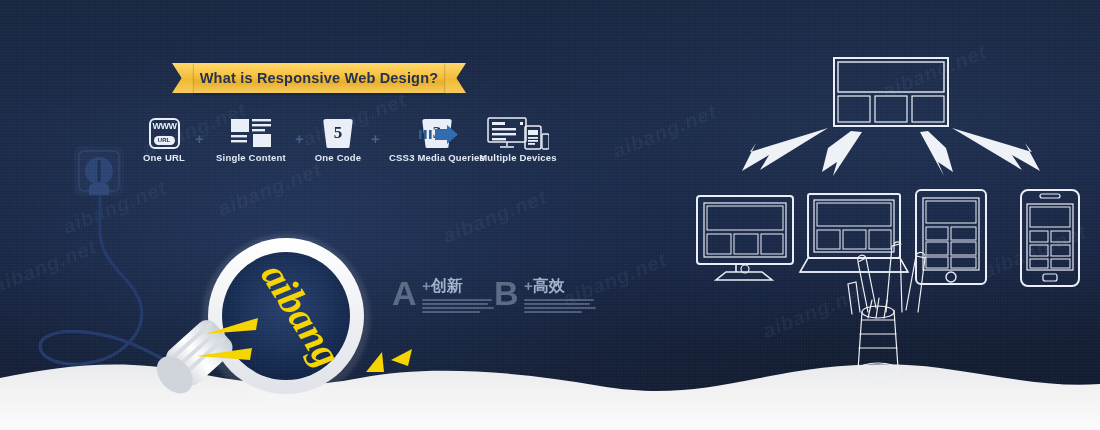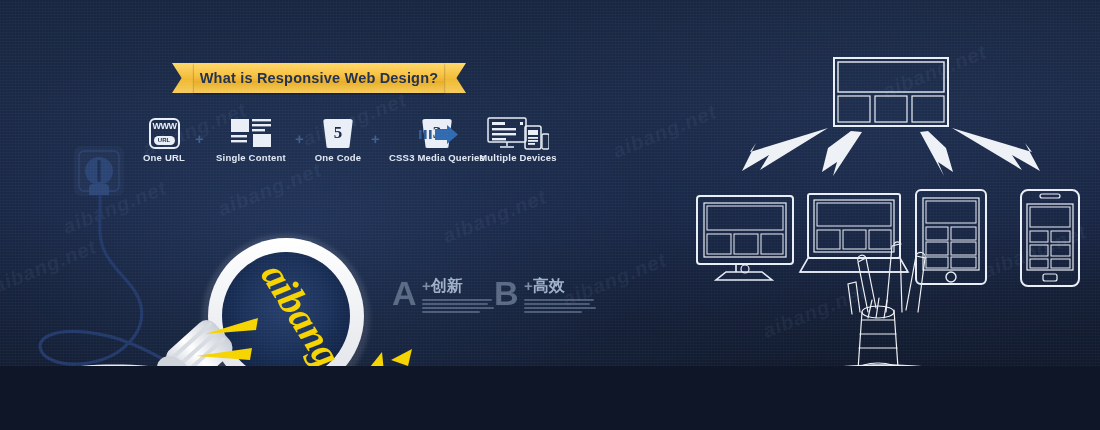--- a/index.html
+++ b/index.html
@@ -1,19 +1,19 @@
 <!DOCTYPE html>
 <html><head>
 <meta charset="utf-8">
 <style>
   html,body{margin:0;padding:0;background:#0e1628;}
   body{font-family:"Liberation Sans",sans-serif;}
 
   #banner{
-    position:relative;width:1100px;height:366px;overflow:hidden;
+    position:relative;width:1100px;height:430px;overflow:hidden;
     background:
       radial-gradient(ellipse 760px 420px at 300px 230px, rgba(42,66,110,.55) 0%, rgba(28,45,80,.22) 48%, rgba(0,0,0,0) 75%),
       radial-gradient(ellipse 560px 320px at 880px 140px, rgba(38,58,98,.40) 0%, rgba(0,0,0,0) 72%),
       linear-gradient(180deg,#18253f 0%, #1a2844 28%, #172340 58%, #131d33 80%, #111a2d 100%);
   }
   #banner::after{
     content:"";position:absolute;inset:0;pointer-events:none;
     background-image:
       repeating-linear-gradient(0deg,rgba(255,255,255,.022) 0 1px,rgba(0,0,0,0) 1px 3px),
       repeating-linear-gradient(90deg,rgba(255,255,255,.014) 0 1px,rgba(0,0,0,0) 1px 3px);

